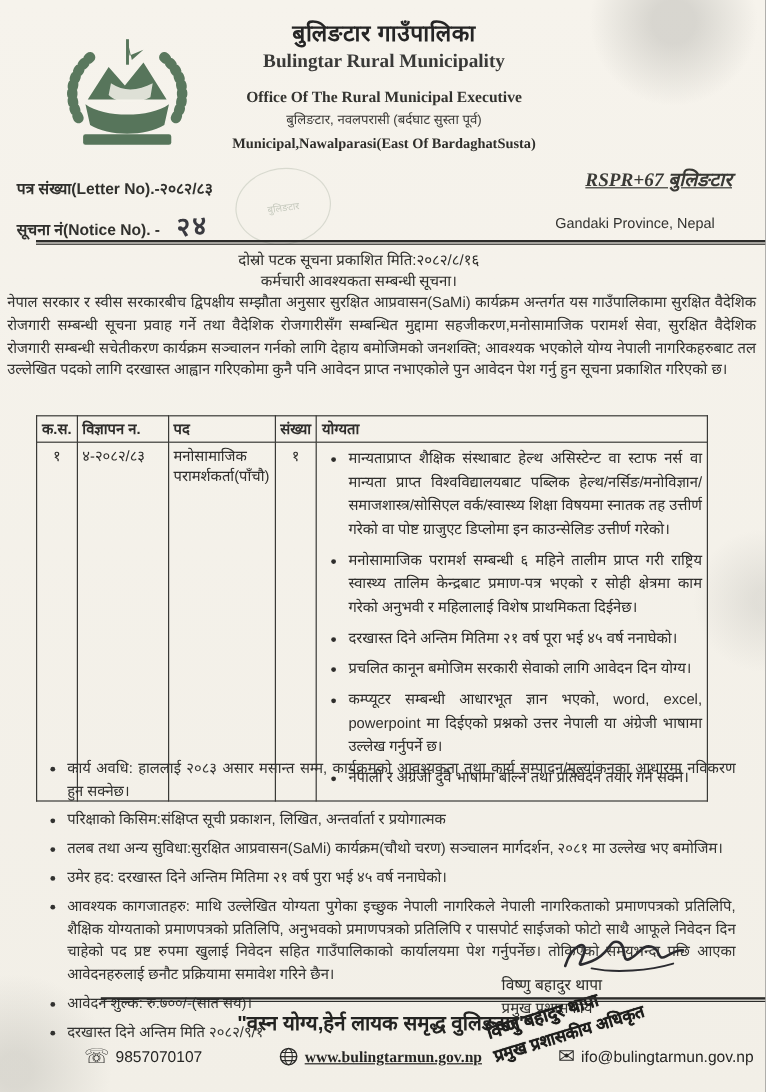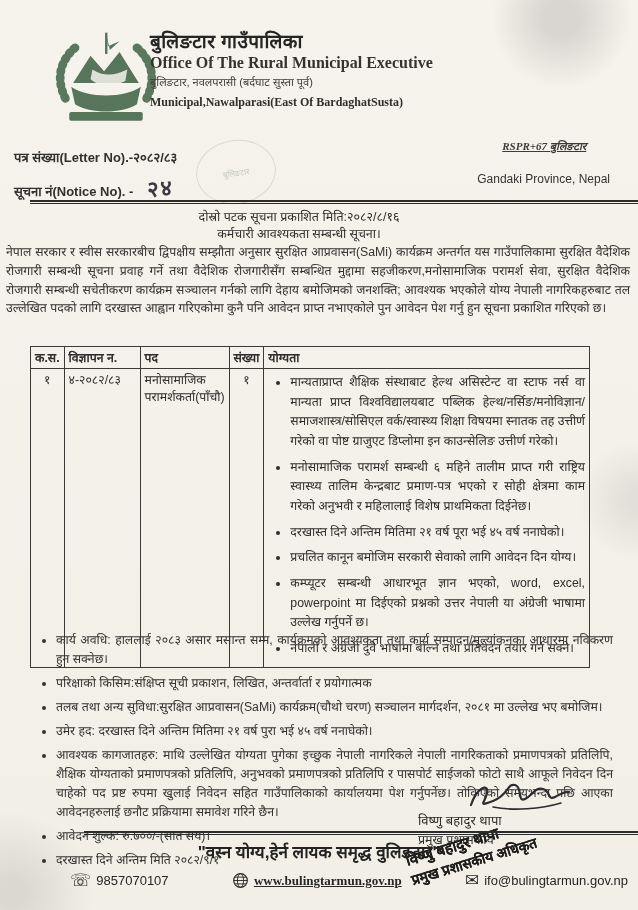--- a/index.html
+++ b/index.html
@@ -14,35 +14,35 @@
       radial-gradient(circle at 2% 98%, rgba(165,165,158,0.3) 0 14px, rgba(165,165,158,0) 80px),
       linear-gradient(#f6f3ec,#f2efe7);
     color:#2e2d2b;
     font-family:"Liberation Sans","DejaVu Sans",sans-serif;
     overflow:hidden;
   }
   .serif { font-family:"Liberation Serif","DejaVu Serif",serif; }
 
   
   .logo { position:absolute; left:48px; top:22px; width:116px; height:118px; }
-  .titles { position:absolute; left:150px; top:28px; width:340px; }
+  .titles { position:absolute; left:150px; top:14px; width:340px; text-align:center; }
   .t-np-name   { font-size:19px; font-weight:bold; color:#252525; letter-spacing:.5px; }
   .t-en-name   { font-size:16px; font-weight:bold; color:#3a3a38; margin-top:3px; }
   .t-np-office { font-size:24px; font-weight:bold; color:#1d1d1b; margin-top:3px; }
-  .t-en-office { font-size:16px; font-weight:bold; color:#33332f; margin-top:0; }
+  .t-en-office { font-size:13px; font-weight:bold; color:#33332f; margin-top:12px; }
   .t-np-addr   { font-size:11px; color:#3c3b38; margin-top:2px; }
   .t-en-addr   { font-size:12px; font-weight:bold; color:#2f2e2b; margin-top:6px; }
 
   
   .meta-left { position:absolute; left:14px; top:148px; font-size:13px; font-weight:bold; color:#30302d; }
   .meta-left .row { margin-bottom:6px; }
   .handwritten-no { display:inline-block; font-size:22px; font-weight:bold; color:#3a3a40;
                     transform:rotate(-4deg); margin-left:14px; letter-spacing:2px; }
   .meta-right { position:absolute; right:28px; top:138px; text-align:left; }
-  .plus-code { font-size:11px; font-style:italic; font-weight:bold; text-decoration:underline; color:#3a3a36;margin-left:25px; }
+  .plus-code { font-size:16px; font-style:italic; font-weight:bold; text-decoration:underline; color:#3a3a36;margin-left:25px; }
   .prov-np { font-size:14px; font-weight:bold; color:#262624; margin-top:2px; }
   .prov-en { font-size:12px; color:#333330; margin-top:19px; }
 
   .stamp-ghost { position:absolute; left:196px; top:140px; width:80px; height:64px;
                  border:1px solid rgba(120,135,115,.45); border-radius:50%;
                  opacity:.5; color:rgba(110,125,105,.7); font-size:8px;
                  display:flex; align-items:center; justify-content:center; transform:rotate(-8deg); }
 
   .double-rule { border-top:2px solid #2c2c2a; border-bottom:1px solid #2c2c2a; height:4px; }
   .rule-top { position:absolute; left:30px; right:0; top:200px; }
@@ -111,20 +111,21 @@
       <path d="M24,66 C40,78 80,78 96,66 L92,84 C76,94 44,94 28,84 Z"></path>
       <rect x="22" y="92" width="76" height="9" rx="2"></rect>
     </g>
     <g fill="#f6f3ec" opacity="0.85">
       <path d="M46,48 C58,56 70,54 82,48 L80,60 C68,66 52,66 44,58 Z"></path>
     </g>
   </svg>
 
   <div class="titles">
     <div class="t-np-name">बुलिङटार गाउँपालिका</div>
+    <div class="t-en-name serif">Bulingtar Rural Municipality</div>
     <div class="t-en-office serif">Office Of The Rural Municipal Executive</div>
     <div class="t-np-addr">बुलिङटार, नवलपरासी (बर्दघाट सुस्ता पूर्व)</div>
     <div class="t-en-addr serif">Municipal,Nawalparasi(East Of BardaghatSusta)</div>
   </div>
 
   <div class="stamp-ghost">
     <span>बुलिङटार</span>
   </div>
 
   <div class="meta-left">

